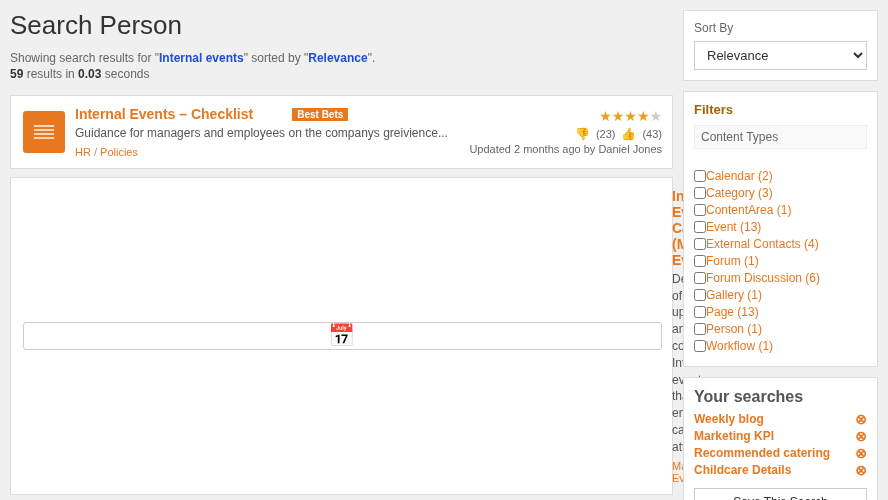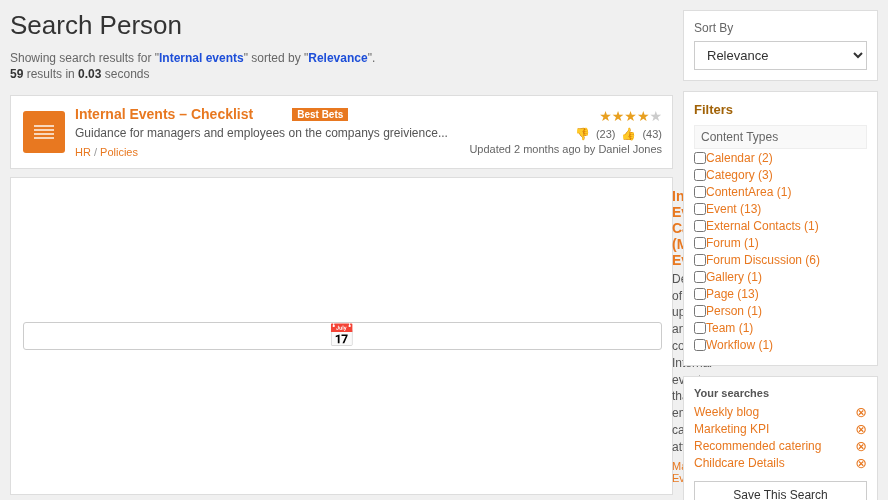--- a/index.html
+++ b/index.html
@@ -155,21 +155,21 @@
     }
     .filters-title {
       font-size: 13px;
       font-weight: bold;
       color: #a16207;
       margin-bottom: 8px;
     }
     .content-types-header {
       font-size: 12px;
       color: #666;
-      margin-bottom: 2px;
+      margin-bottom: 20px;
       background: #f9f9f9;
       padding: 4px 6px;
       border: 1px solid #eee;
     }
     .filter-item {
       display: flex;
       align-items: center;
       gap: 0;
       margin-bottom: 3px;
       font-size: 12px;
@@ -178,30 +178,31 @@
       width: 12px;
       height: 12px;
       flex-shrink: 0;
     }
     .filter-link {
       color: #e87820;
       text-decoration: none;
       cursor: pointer;
     }
     .your-searches-title {
-      font-size: 11px;
+      font-size: 16px;
       font-weight: bold;
       color: #555;
       margin-bottom: 6px;
     }
     .search-history-item {
       display: flex;
       align-items: flex-end;
       justify-content: space-between;
       margin-bottom: 3px;
+      font-weight: bold;
     }
     .search-history-link {
       color: #e87820;
       text-decoration: none;
       font-size: 12px;
       cursor: pointer;
     }
     .remove-search {
       color: #e87820;
       font-size: 14px;
@@ -342,45 +343,41 @@
         <div class="filter-item">
           <input type="checkbox" class="filter-checkbox" style="">
           <a class="filter-link">ContentArea (1)</a>
         </div>
         <div class="filter-item">
           <input type="checkbox" class="filter-checkbox" style="">
           <a class="filter-link">Event (13)</a>
         </div>
         <div class="filter-item">
           <input type="checkbox" class="filter-checkbox" style="">
-          <a class="filter-link">External Contacts (1)</a>
+          <a class="filter-link">External Contacts (4)</a>
         </div>
         <div class="filter-item">
           <input type="checkbox" class="filter-checkbox" style="">
           <a class="filter-link">Forum (1)</a>
         </div>
         <div class="filter-item">
           <input type="checkbox" class="filter-checkbox" style="">
           <a class="filter-link">Forum Discussion (6)</a>
         </div>
         <div class="filter-item">
           <input type="checkbox" class="filter-checkbox" style="">
           <a class="filter-link">Gallery (1)</a>
         </div>
         <div class="filter-item">
           <input type="checkbox" class="filter-checkbox" style="">
           <a class="filter-link">Page (13)</a>
         </div>
         <div class="filter-item">
           <input type="checkbox" class="filter-checkbox" style="">
           <a class="filter-link">Person (1)</a>
-        </div>
-        <div class="filter-item">
-          <input type="checkbox" class="filter-checkbox" style="">
-          <a class="filter-link">Team (1)</a>
         </div>
         <div class="filter-item">
           <input type="checkbox" class="filter-checkbox" style="">
           <a class="filter-link">Workflow (1)</a>
         </div>
       </div>
     </div>
 
     <div class="sidebar-section">
       <div class="your-searches-title">Your searches</div>

